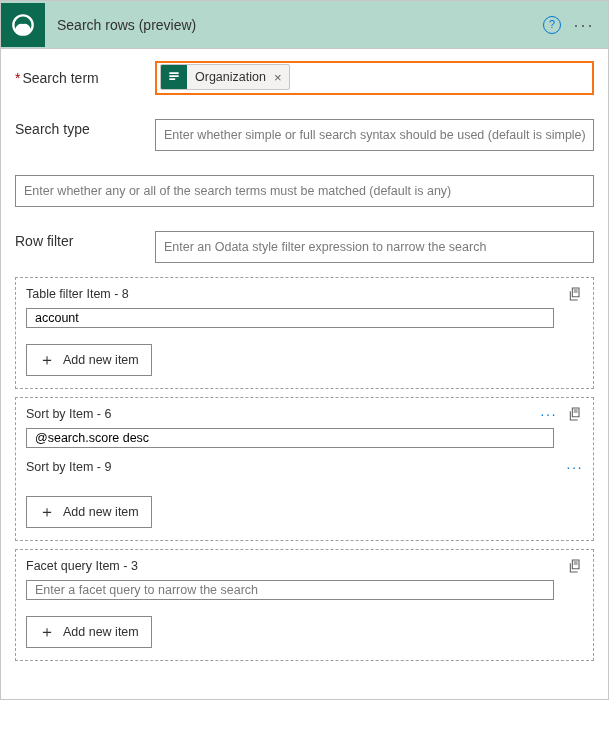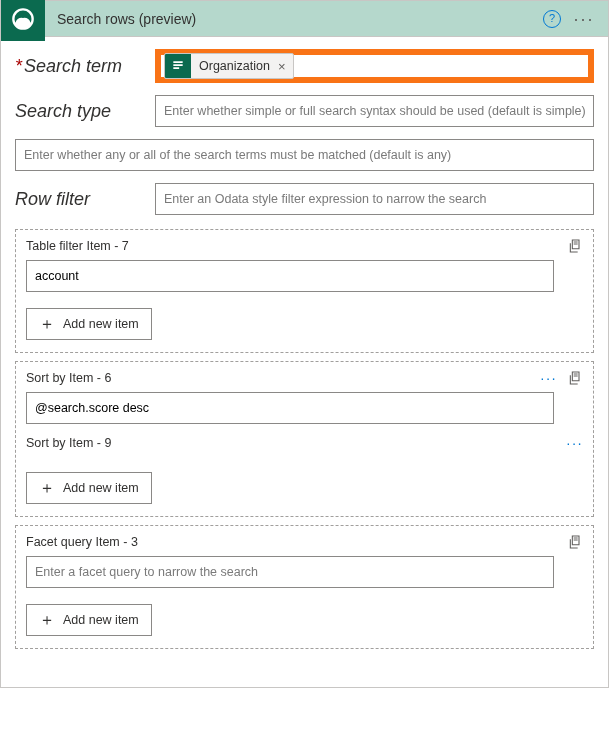--- a/index.html
+++ b/index.html
@@ -1,43 +1,43 @@
 <!DOCTYPE html>
 <html><head>
 <meta charset="utf-8">
 <style>
   * { box-sizing: border-box; }
   body { margin: 0; font-family: "Segoe UI", Arial, sans-serif; font-size: 13px; color: #323130; background: #fff; }
   .card { width: 609px; border: 1px solid #c8c6c4; background: #fff; }
-  .header { display: flex; align-items: center; height: 36px; background: #b5d8cc; border-bottom: 1px solid #c8c6c4; }
+  .header { display: flex; align-items: center; height: 48px; background: #b5d8cc; border-bottom: 1px solid #c8c6c4; }
   .header-icon { width: 44px; height: 44px; background: #0b6a4f; display: flex; align-items: center; justify-content: center; }
   .header-title { flex: 1; padding-left: 12px; font-size: 14px; font-weight: 400; color: #323130; }
   .header-actions { display: flex; align-items: center; gap: 12px; padding-right: 14px; }
   .help-icon { width: 18px; height: 18px; border: 1.2px solid #0078d4; border-radius: 50%; color: #0078d4; font-size: 11px; line-height: 15px; text-align: center; cursor: pointer; }
   .ellipsis { font-size: 18px; letter-spacing: 1px; color: #605e5c; cursor: pointer; line-height: 10px; }
   .body { padding: 6px 14px 18px 14px; }
   .row { display: flex; align-items: center; padding: 6px 0; gap: 10px; }
-  .label-col { width: 130px; font-size: 18px; color: #323130; font-style: italic; }
+  .label-col { width: 130px; font-size: 14px; color: #323130; }
   .req::before { content: "*"; color: #a80000; margin-right: 2px; }
   .field-col { flex: 1; }
-  .input-box { width: 100%; height: 32px; border: 1px solid #8a8886; background: #fff; padding: 0 8px; font-size: 12.5px; color: #15803d; display: flex; align-items: center; }
+  .input-box { width: 100%; height: 32px; border: 1px solid #8a8886; background: #fff; padding: 0 8px; font-size: 12.5px; color: #15803d; display: flex; align-items: center; margin-top: 12px; }
   .input-box::placeholder { color: #7a7a7a; }
   input.input-box, select.input-box { outline: none; font-family: inherit; }
-  .token-input { height: 34px; border: 6px solid #f97316; display: flex; align-items: center; padding: 3px; gap: 4px; }
+  .token-input { height: 34px; border: 2px solid #f97316; display: flex; align-items: flex-end; padding: 3px; gap: 4px; }
   .token { display: inline-flex; align-items: center; height: 26px; background: #f3f2f1; border: 1px solid #c8c6c4; border-radius: 2px; overflow: hidden; cursor: pointer; }
   .token-icon { width: 26px; height: 26px; background: #0b6a4f; display: flex; align-items: center; justify-content: center; }
   .token-label { padding: 0 8px 0 8px; font-size: 12.5px; color: #323130; }
   .token-x { padding: 0 8px 0 0; font-size: 13px; color: #605e5c; cursor: pointer; }
   .group { border: 1px dashed #a19f9d; margin: 8px 0; padding: 6px 10px 12px 10px; position: relative; }
   .group-head { display: flex; align-items: center; justify-content: space-between; padding: 4px 0 6px 0; }
   .group-label { font-size: 12.5px; color: #323130; }
   .group-actions { display: flex; align-items: center; gap: 10px; }
   .dots { color: #0078d4; font-size: 14px; letter-spacing: 1px; cursor: pointer; line-height: 6px; }
   .copy-icon { width: 16px; height: 16px; cursor: pointer; display: inline-flex; }
-  .group-input { width: 100%; max-width: 528px; height: 32px; border: 1px solid #8a8886; padding: 0 8px; font-size: 12.5px; outline: none; font-family: inherit; }
+  .group-input { width: 100%; max-width: 528px; height: 20px; border: 1px solid #8a8886; padding: 0 8px; font-size: 12.5px; outline: none; font-family: inherit; }
   .group-input::placeholder { color: #7a7a7a; }
   .sub-row { margin-bottom: 10px; }
   .sub-row .group-head { padding-top: 2px; }
   .add-btn { display: inline-flex; align-items: center; gap: 8px; height: 32px; border: 1px solid #8a8886; background: #fff; padding: 0 12px; font-size: 12.5px; color: #323130; cursor: pointer; margin-top: 6px; }
   .add-btn .plus { font-size: 16px; line-height: 16px; font-weight: 300; }
 </style>
 </head>
 <body>
 
 <div class="card">
@@ -91,21 +91,21 @@
     <div class="row">
       <div class="label-col">Row filter</div>
       <div class="field-col">
         <input class="input-box" placeholder="Enter an Odata style filter expression to narrow the search" style="">
       </div>
     </div>
 
     <div class="group">
       <div class="sub-row">
         <div class="group-head">
-          <div class="group-label">Table filter Item - 7</div>
+          <div class="group-label">Table filter Item - 8</div>
           <div class="group-actions">
             <span class="copy-icon">
               <svg width="16" height="16" viewBox="0 0 24 24">
                   <path fill="none" stroke="#605e5c" stroke-width="1.6" d="M8 3h10v13H8zM5 8v13h11"></path>
                   <path fill="none" stroke="#605e5c" stroke-width="1.6" d="M10 6h6M10 9h6"></path>
                 </svg>
             </span>
           </div>
         </div>
         <input class="group-input" value="account" style="">

